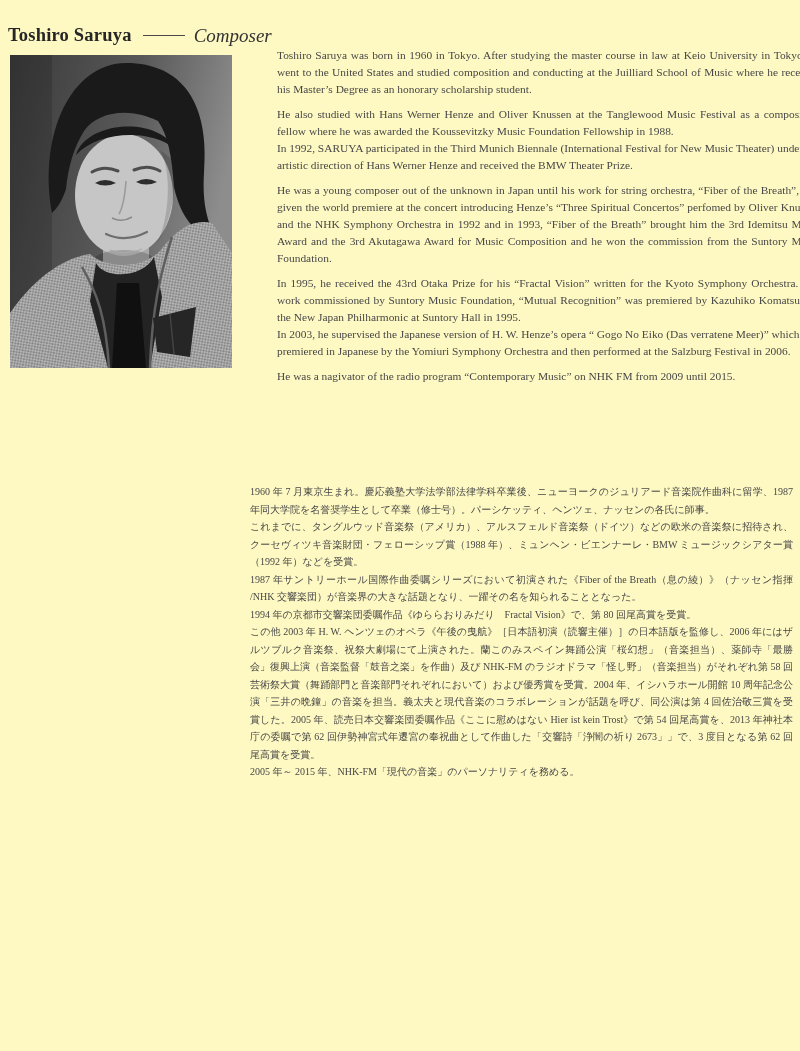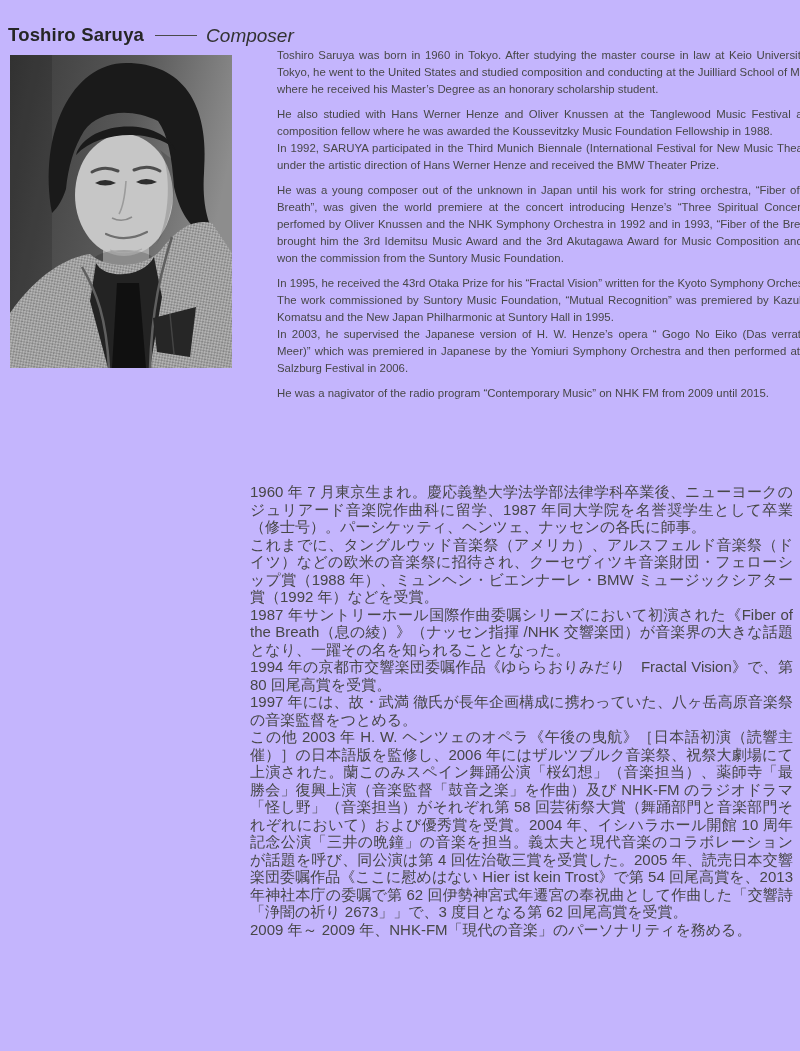--- a/index.html
+++ b/index.html
@@ -1,23 +1,23 @@
 <!DOCTYPE html>
 <html><head>
 <meta charset="utf-8">
 <style>
   * { margin: 0; padding: 0; box-sizing: border-box; }
   html, body { background: #ffffff; }
   .page {
     position: relative;
     width: 800px;
     height: 1051px;
-    background: #c4b5fd;
+    background: #fef9c3;
     overflow: hidden;
-    font-family: Liberation Sans, sans-serif;
+    font-family: Liberation Serif, serif;
   }
   
   .header {
     position: absolute;
     left: 8px;
     top: 26px;
     display: flex;
     align-items: center;
   }
   .header-name {
@@ -63,21 +63,21 @@
   .bio-en p {
     margin: 0 0 8.5px 0;
     white-space: pre-wrap;
   }
   
   .bio-ja {
     position: absolute;
     left: 250px;
     top: 483px;
     width: 543px;
-    font-size: 15px;
+    font-size: 10px;
     line-height: 17.5px;
     color: #474747;
     text-align: justify;
   }
   .bio-ja p { margin: 0; }
 </style>
 </head>
 <body>
 
 <div class="page">
@@ -147,18 +147,17 @@
     <p>In 1995, he received the 43rd Otaka Prize for his “Fractal Vision” written for the Kyoto Symphony Orchestra. The work commissioned by Suntory Music Foundation, “Mutual Recognition” was premiered by Kazuhiko Komatsu and the New Japan Philharmonic at Suntory Hall in 1995.
 In 2003, he supervised the Japanese version of H. W. Henze’s opera “ Gogo No Eiko (Das verratene Meer)” which was premiered in Japanese by the Yomiuri Symphony Orchestra and then performed at the Salzburg Festival in 2006.</p>
     <p>He was a nagivator of the radio program “Contemporary Music” on NHK FM from 2009 until 2015.</p>
   </div>
 
   <div class="bio-ja">
     <p>1960 年 7 月東京生まれ。慶応義塾大学法学部法律学科卒業後、ニューヨークのジュリアード音楽院作曲科に留学、1987 年同大学院を名誉奨学生として卒業（修士号）。パーシケッティ、ヘンツェ、ナッセンの各氏に師事。</p>
     <p>これまでに、タングルウッド音楽祭（アメリカ）、アルスフェルド音楽祭（ドイツ）などの欧米の音楽祭に招待され、クーセヴィツキ音楽財団・フェローシップ賞（1988 年）、ミュンヘン・ビエンナーレ・BMW ミュージックシアター賞（1992 年）などを受賞。</p>
     <p>1987 年サントリーホール国際作曲委嘱シリーズにおいて初演された《Fiber of the Breath（息の綾）》（ナッセン指揮 /NHK 交響楽団）が音楽界の大きな話題となり、一躍その名を知られることとなった。</p>
     <p>1994 年の京都市交響楽団委嘱作品《ゆららおりみだり　Fractal Vision》で、第 80 回尾高賞を受賞。</p>
-    <p>1997 年には、故・武満 徹氏が長年企画構成に携わっていた、八ヶ岳高原音楽祭の音楽監督をつとめる。</p>
     <p>この他 2003 年 H. W. ヘンツェのオペラ《午後の曳航》［日本語初演（読響主催）］の日本語版を監修し、2006 年にはザルツブルク音楽祭、祝祭大劇場にて上演された。蘭このみスペイン舞踊公演「桜幻想」（音楽担当）、薬師寺「最勝会」復興上演（音楽監督「鼓音之楽」を作曲）及び NHK-FM のラジオドラマ「怪し野」（音楽担当）がそれぞれ第 58 回芸術祭大賞（舞踊部門と音楽部門それぞれにおいて）および優秀賞を受賞。2004 年、イシハラホール開館 10 周年記念公演「三井の晩鐘」の音楽を担当。義太夫と現代音楽のコラボレーションが話題を呼び、同公演は第 4 回佐治敬三賞を受賞した。2005 年、読売日本交響楽団委嘱作品《ここに慰めはない Hier ist kein Trost》で第 54 回尾高賞を、2013 年神社本庁の委嘱で第 62 回伊勢神宮式年遷宮の奉祝曲として作曲した「交響詩「浄闇の祈り 2673」」で、3 度目となる第 62 回尾高賞を受賞。</p>
-    <p>2009 年～ 2009 年、NHK-FM「現代の音楽」のパーソナリティを務める。</p>
+    <p>2005 年～ 2015 年、NHK-FM「現代の音楽」のパーソナリティを務める。</p>
   </div>
 
 </div>
 
 </body></html>

